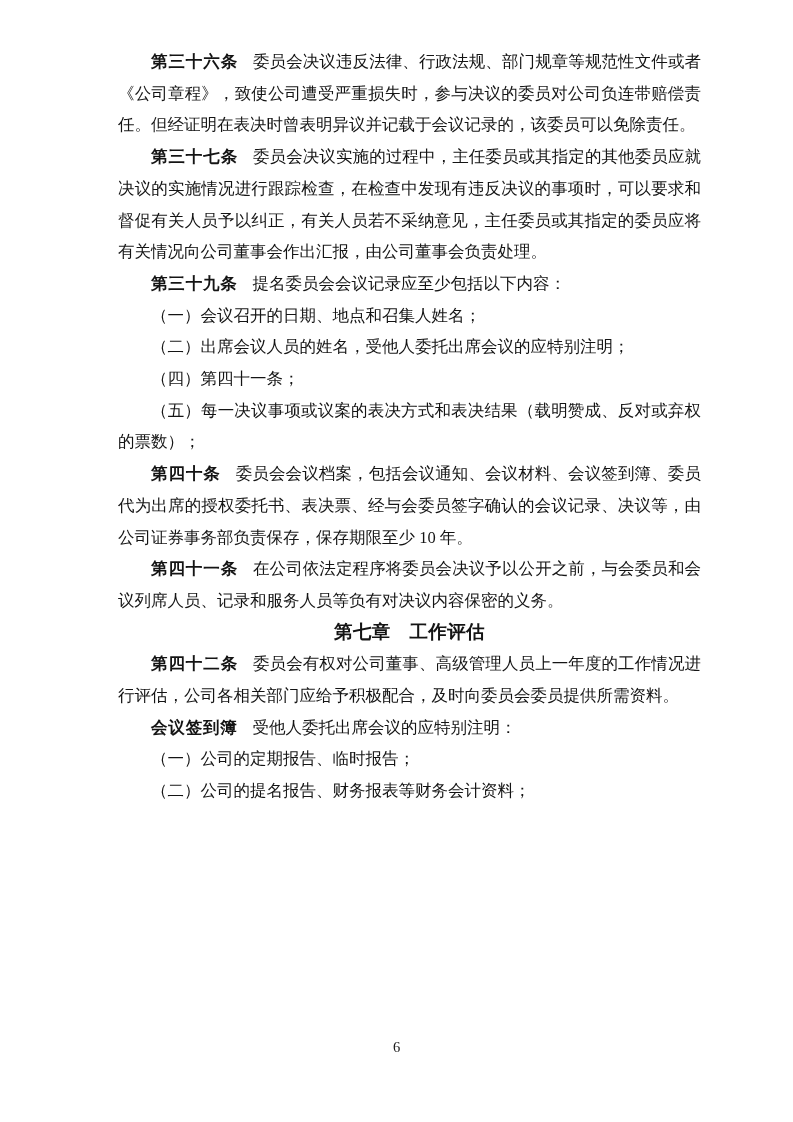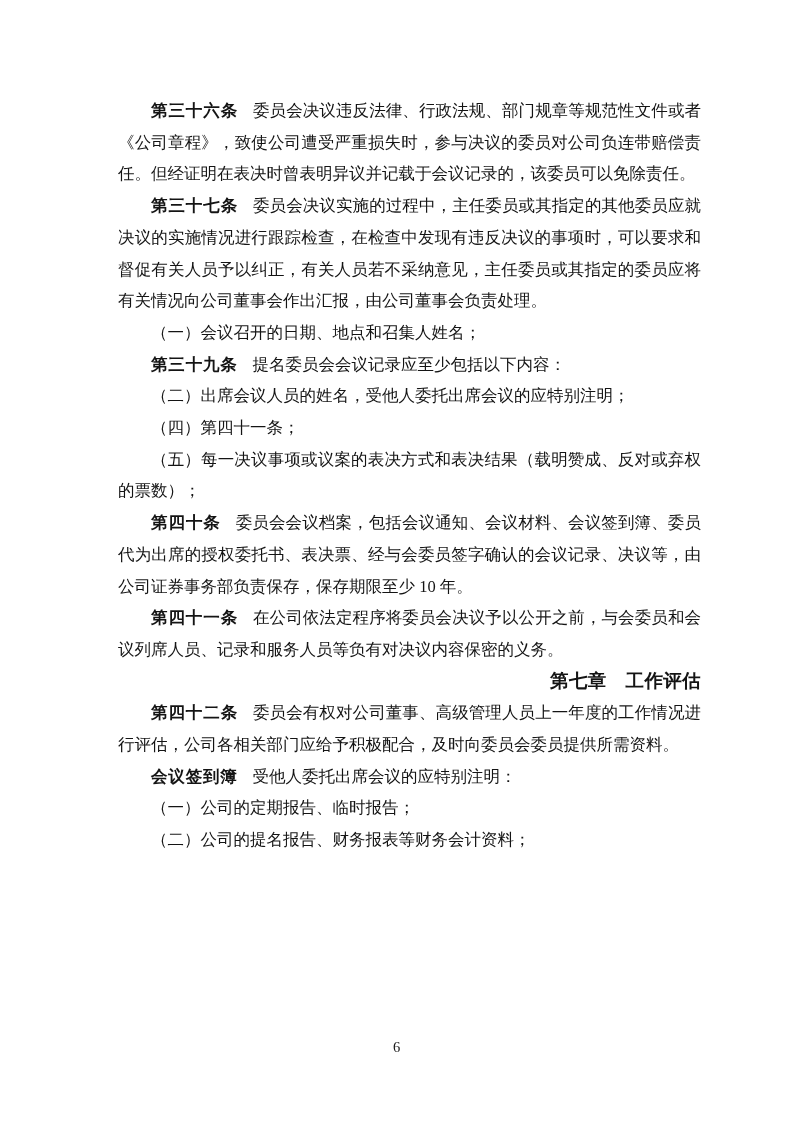--- a/index.html
+++ b/index.html
@@ -6,21 +6,21 @@
     margin: 0;
     padding: 0;
     background: #ffffff;
   }
   .page {
     position: relative;
     width: 793px;
     height: 1122px;
     background: #ffffff;
     box-sizing: border-box;
-    padding: 95px 92px 0 118px;
+    padding: 46px 92px 0 118px;
     font-family: "Liberation Serif", "DejaVu Serif", serif;
     color: #141414;
     overflow: hidden;
   }
   .para {
     margin: 0;
     font-size: 16.5px;
     line-height: 31.7px;
     text-align: justify;
     text-justify: inter-character;
@@ -31,21 +31,21 @@
     font-weight: 700;
     margin-right: 0.9em;
     letter-spacing: 0.05em;
   }
   .num:empty { display: none; margin: 0; }
   .chapter {
     margin: 0;
     font-size: 18.5px;
     font-weight: 700;
     line-height: 31.7px;
-    text-align: right;
+    text-align: center;
     text-indent: 0;
     letter-spacing: 0.02em;
   }
   .page-number {
     position: absolute;
     left: 0;
     right: 0;
     top: 1036px;
     text-align: center;
     font-size: 14.5px;
@@ -57,23 +57,23 @@
 </head>
 <body>
 
 <div class="page">
 
   <p class="para"><b class="num">第三十六条</b><span class="txt">委员会决议违反法律、行政法规、部门规章等规范性文件或者《公司章程》，致使公司遭受严重损失时，参与决议的委员对公司负连带赔偿责任。但经证明在表决时曾表明异议并记载于会议记录的，该委员可以免除责任。</span></p>
 
   <p class="para"><b class="num">第三十七条</b><span class="txt">委员会决议实施的过程中，主任委员或其指定的其他委员应就决议的实施情况进行跟踪检查，在检查中发现有违反决议的事项时，可以要求和督促有关人员予以纠正，有关人员若不采纳意见，主任委员或其指定的委员应将有关情况向公司董事会作出汇报，由公司董事会负责处理。</span></p>
 
 
+  <p class="para"><b class="num">第三十九条</b><span class="txt">提名委员会会议记录应至少包括以下内容：</span></p>
+
   <p class="para"><span class="txt">（一）会议召开的日期、地点和召集人姓名；</span></p>
-
-  <p class="para"><b class="num">第三十九条</b><span class="txt">提名委员会会议记录应至少包括以下内容：</span></p>
 
   <p class="para"><span class="txt">（二）出席会议人员的姓名，受他人委托出席会议的应特别注明；</span></p>
 
 
   <p class="para"><span class="txt">（四）第四十一条；</span></p>
 
   <p class="para"><span class="txt">（五）每一决议事项或议案的表决方式和表决结果（载明赞成、反对或弃权的票数）；</span></p>
 
 
   <p class="para"><b class="num">第四十条</b><span class="txt">委员会会议档案，包括会议通知、会议材料、会议签到簿、委员代为出席的授权委托书、表决票、经与会委员签字确认的会议记录、决议等，由公司证券事务部负责保存，保存期限至少 10 年。</span></p>

